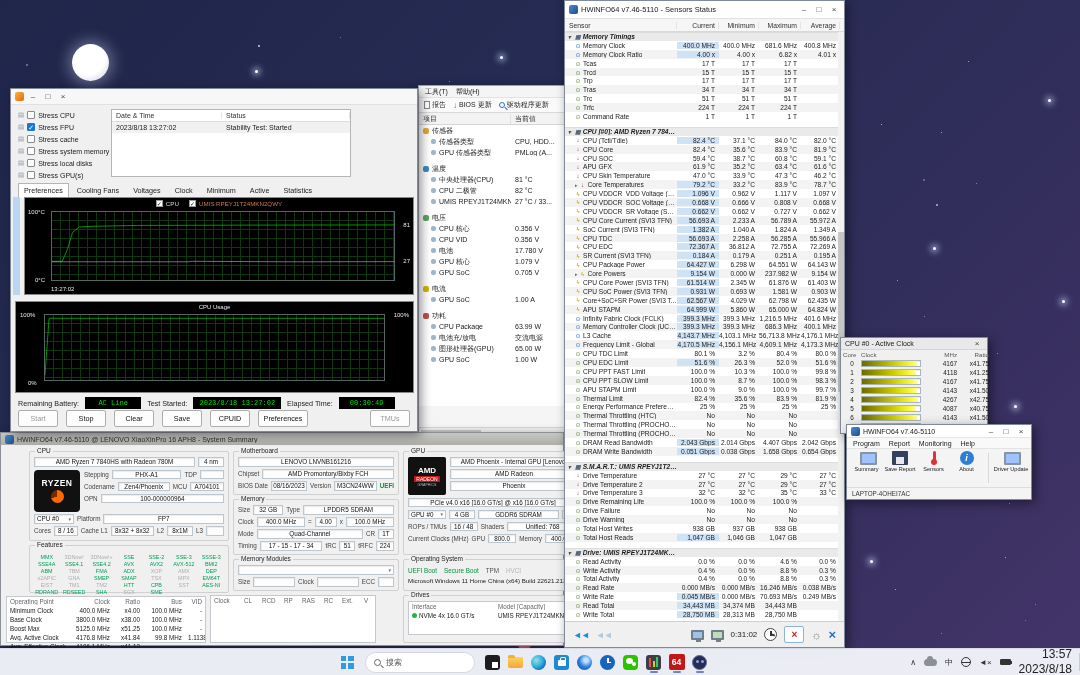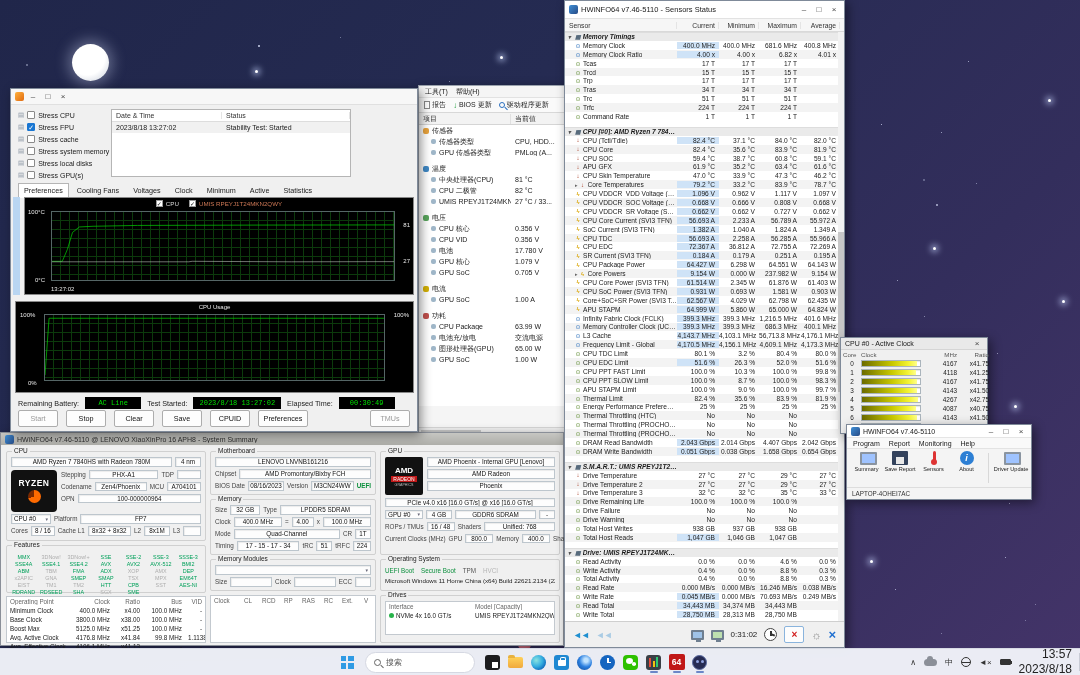--- a/index.html
+++ b/index.html
@@ -139,21 +139,21 @@
   .am-row .v { padding-left:4px; white-space:nowrap; overflow:hidden; text-overflow:ellipsis; }
   .am-dot { width:6px; height:6px; border-radius:2px; flex:none; }
   .am-gap { height:5px; background:#fff; }
   #am-hscroll { position:absolute; left:0; right:0; bottom:0; height:9px; background:#f0f0f0;
     border-top:1px solid #d5d5d5; }
   #am-hscroll .thumb { position:absolute; left:2px; top:2px; width:60px; height:5px; background:#c7c7c7; }
 
   
   #hwmain { left:0; top:432px; width:564px; height:214px; background:#f0f0f0; border:1px solid #8a8f98; }
   #hwmain .tb { height:12px; background:linear-gradient(#c6c6c2,#aeaea9); font-size:7px; color:#2e2e2e; }
-  .grp { position:absolute; border:1px solid #d0d0d0; border-radius:2px; background:#f0f0f0; padding:5px 4px 2px; }
+  .grp { position:absolute; border:1px solid #d0d0d0; border-radius:2px; background:#f0f0f0; padding:5px 4px 2px;margin-left:23px; }
   .gl { position:absolute; top:-5px; left:5px; background:#f0f0f0; padding:0 2px; font-size:6.5px; color:#222; }
   .frow { display:flex; align-items:center; gap:3px; margin-top:2.5px; }
   .lbl { font-size:6.3px; color:#444; white-space:nowrap; }
   .box { flex:1; height:9.5px; background:#fdfdfd; border:1px solid #bdc6cd;
     box-shadow:inset 1px 1px 1px rgba(0,0,0,.07); font-size:6.3px; display:flex; align-items:center;
     justify-content:center; white-space:nowrap; overflow:hidden; color:#111; }
   .box.sel { justify-content:space-between; padding:0 2px; }
   .box.sel::after { content:'▾'; font-size:5px; color:#667; }
   .green { color:#0a8f3c; font-weight:bold; }
   #ryzen-badge { width:46px; height:42px; background:#111; border-radius:4px; color:#fff;

